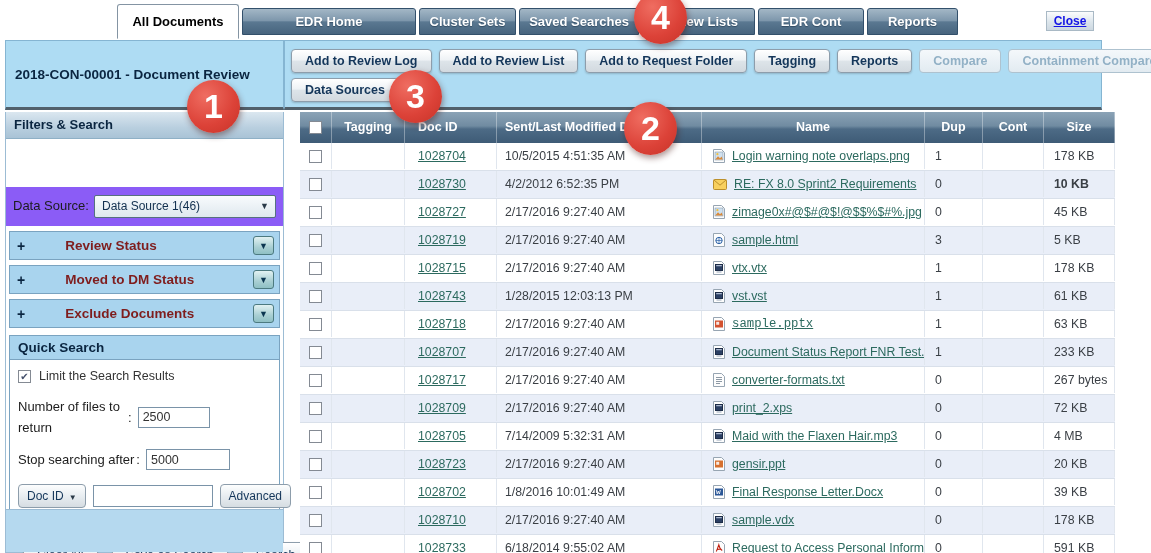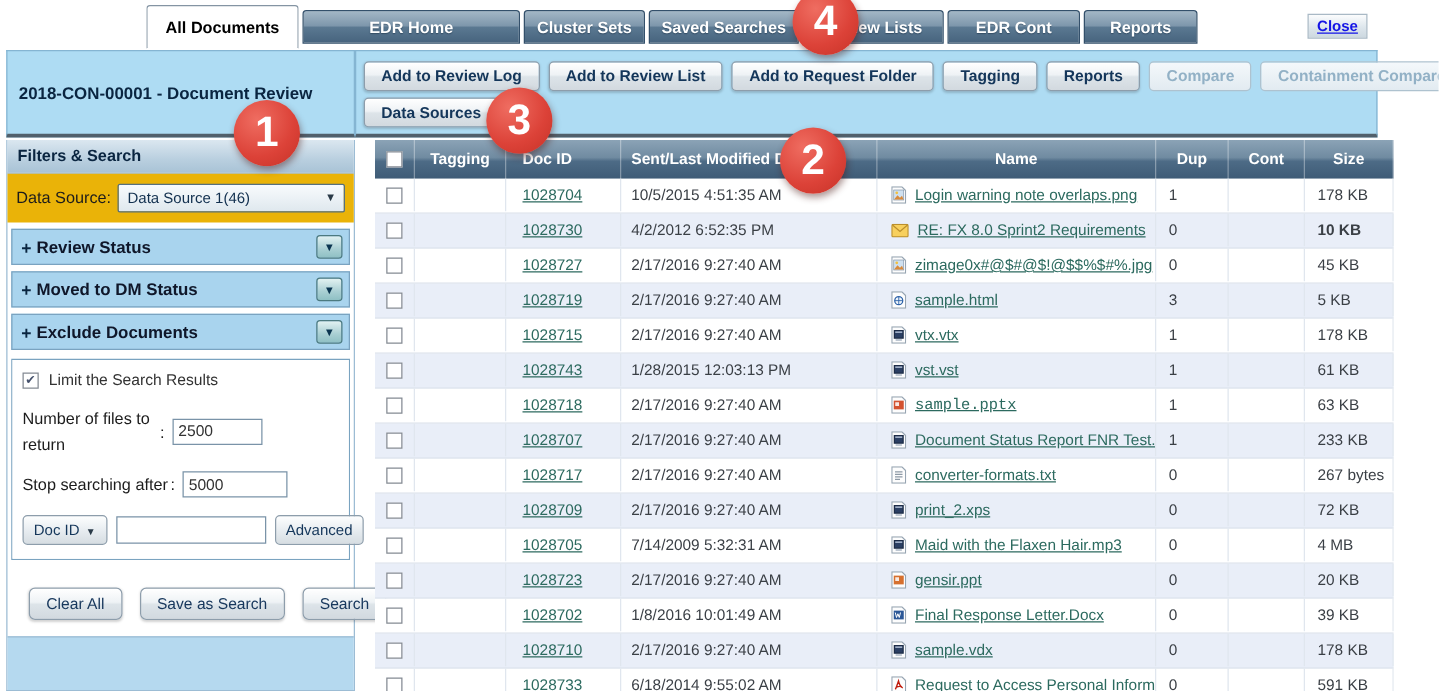--- a/index.html
+++ b/index.html
@@ -33,30 +33,30 @@
        border:1px solid #8d9dab;color:#14365a;font-weight:bold;font-size:12.5px;cursor:pointer;
        box-shadow:inset 0 1px 0 rgba(255,255,255,.8),0 1px 2px rgba(0,0,0,.18);white-space:nowrap;}
   .btn.disabled{background:linear-gradient(180deg,#f4f8fb,#e2ebf1);color:#92b1c6;
        border-color:#aec2cf;box-shadow:none;cursor:default;}
 
   
   .sidebar{position:absolute;left:5px;top:112px;width:279px;height:441px;box-sizing:border-box;
        background:#fff;border:1px solid #9cbcd4;border-top:none;}
   .sb-header{height:26px;line-height:26px;padding-left:8px;font-weight:bold;font-size:13px;color:#0a2540;
        background:linear-gradient(180deg,#dbe7f0,#b9cfdf 60%,#a9c3d6);border-bottom:1px solid #8fb0c6;}
-  .ds-row{position:relative;height:39px;background:#eab308;}
+  .ds-row{position:relative;height:39px;background:#8b5cf6;margin-top:48px;}
   .ds-label{position:absolute;left:7px;top:11px;font-size:13px;color:#1c1c1c;}
   .select{position:absolute;left:88px;top:8px;width:182px;height:23px;box-sizing:border-box;
        background:linear-gradient(180deg,#f8fbfd,#dfe8ee);border:1px solid #56707f;border-radius:2px;
        font-size:12px;color:#12304f;line-height:21px;padding-left:7px;cursor:pointer;}
   .select .arr{position:absolute;right:6px;top:0;font-size:9px;color:#2a3a48;line-height:21px;}
   .section{position:relative;margin:5px 3px 0;height:29px;box-sizing:border-box;background:#a9d4ee;
        border:1px solid #7aa3c0;display:flex;align-items:center;padding-left:7px;cursor:pointer;}
   .section .plus{font-weight:bold;color:#0a2540;margin-right:4px;font-size:14px;}
-  .section .slabel{font-weight:bold;font-size:13.5px;color:#0f172a;}
+  .section .slabel{font-weight:bold;font-size:13.5px;color:#7f1d1d;margin-left:36px;}
   .chev{position:absolute;right:5px;top:4px;width:21px;height:19px;box-sizing:border-box;border-radius:3px;
        background:linear-gradient(180deg,#e2f2f2,#a9cfd3 60%,#8fc0c4);border:1px solid #4c7a80;
        display:flex;align-items:center;justify-content:center;font-size:9px;color:#0b3550;cursor:pointer;}
   .quick-search{margin:7px 3px 0;border:1px solid #7aa3c0;}
   .qs-header{height:23px;line-height:23px;background:#a9d4ee;border-bottom:1px solid #7aa3c0;
        font-weight:bold;font-size:13.5px;color:#0a2540;padding-left:8px;}
   .qs-body{background:#fff;padding:9px 8px 11px;}
   .cb-row{display:flex;align-items:center;gap:8px;font-size:12.5px;color:#333;}
   .cb{width:13px;height:13px;box-sizing:border-box;background:#fff;border:1px solid #848a93;
        display:inline-flex;align-items:center;justify-content:center;font-size:10px;color:#44506b;cursor:pointer;flex:none;}
@@ -150,20 +150,21 @@
           <span class="chev">▼</span>
         </div>
         <div class="section">
           <span class="plus">+</span>
           <span class="slabel">Exclude Documents</span>
           <span class="chev">▼</span>
         </div>
       </div>
 
     <div class="quick-search">
+      <div class="qs-header">Quick Search</div>
       <div class="qs-body">
         <div class="cb-row">
           <span class="cb" id="limitCb">✔</span>
           <span>Limit the Search Results</span>
         </div>
         <div class="num-row">
           <span class="lbl">Number of files to return</span>
           <span class="colon">:</span>
           <input class="tinput" style="width: 72px;" value="2500">
         </div>

